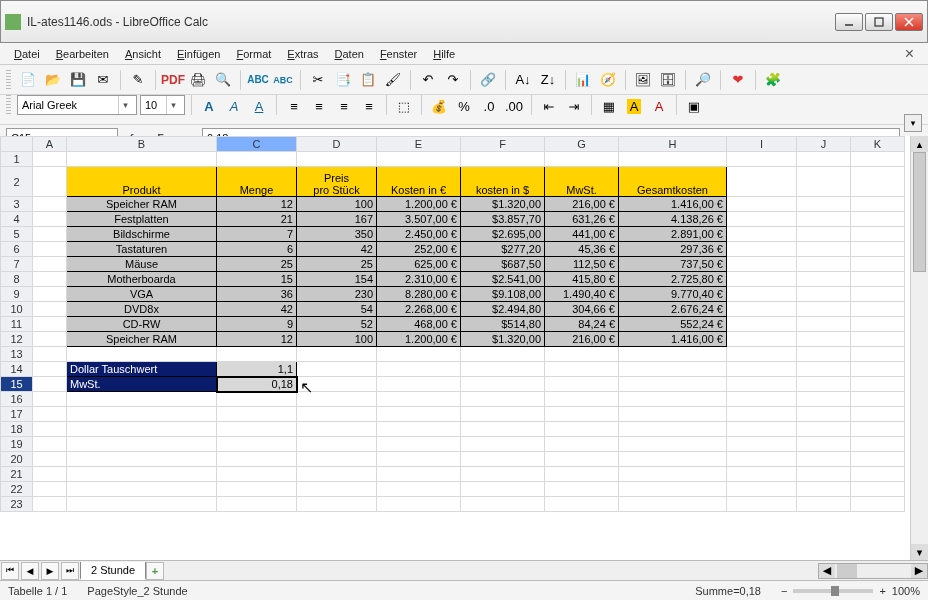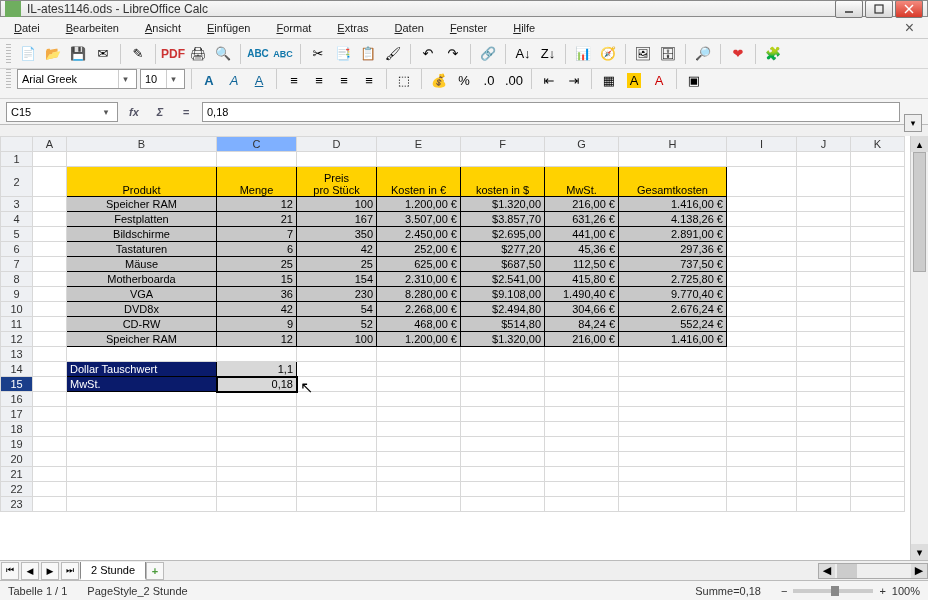--- a/index.html
+++ b/index.html
@@ -1,28 +1,28 @@
 <!DOCTYPE html>
 <html><head>
 <meta charset="utf-8">
 <style>
 * { box-sizing: border-box; margin: 0; padding: 0; font-family: "Segoe UI", Tahoma, sans-serif; font-size: 11px; }
 body { background: #f0f0f0; width: 928px; height: 600px; overflow: hidden; position: relative; }
 
 
-.titlebar { height: 17px; background: linear-gradient(#f8f8f8,#e8e8e8); border: 1px solid #8a8a8a; display: flex; align-items: center; padding: 0 4px; }
+.titlebar { height: 43px; background: linear-gradient(#f8f8f8,#e8e8e8); border: 1px solid #8a8a8a; display: flex; align-items: center; padding: 0 4px; }
 .titlebar .icon { width: 16px; height: 16px; margin-right: 6px; background:#6fae5f; display:inline-block; }
 .titlebar .title { flex: 1; color: #333; font-size: 12px; }
 .winbtns { display: flex; gap: 2px; }
 .winbtn { width: 28px; height: 18px; border: 1px solid #7a7a7a; border-radius: 2px; background: linear-gradient(#fdfdfd,#d9d9d9); display:flex; align-items:center; justify-content:center; }
 .winbtn.close { background: linear-gradient(#f48a7e,#d83a2a); color:#fff; }
 .winbtn svg { width:10px; height:10px; }
 
 
-.menubar { height: 22px; background:#f4f4f4; border-bottom:1px solid #ccc; display:flex; align-items:center; padding:0 8px; gap:14px; }
+.menubar { height: 22px; background:#f4f4f4; border-bottom:1px solid #ccc; display:flex; align-items:center; padding:0 8px; gap:4px; }
 .menubar .item { padding: 2px 6px; text-decoration: underline; text-decoration-color: transparent; color:#222;}
 .menubar .item::first-letter { text-decoration: underline; }
 .menubar .closex { margin-left:auto; font-size:16px; color:#555; padding:0 6px;}
 
 
 .toolbar { height: 30px; background:#f4f4f4; border-bottom:1px solid #d6d6d6; display:flex; align-items:center; padding:0 6px; gap:3px; }
 .tbtn { width:22px; height:22px; border:1px solid transparent; border-radius:2px; display:flex; align-items:center; justify-content:center; }
 .tbtn span { font-size:13px; }
 .sep { width:1px; height:20px; background:#ccc; margin:0 3px; }
 .grip { width:5px; height:20px; background: repeating-linear-gradient(#bbb,#bbb 1px,#f4f4f4 1px,#f4f4f4 3px); margin-right:3px; }

